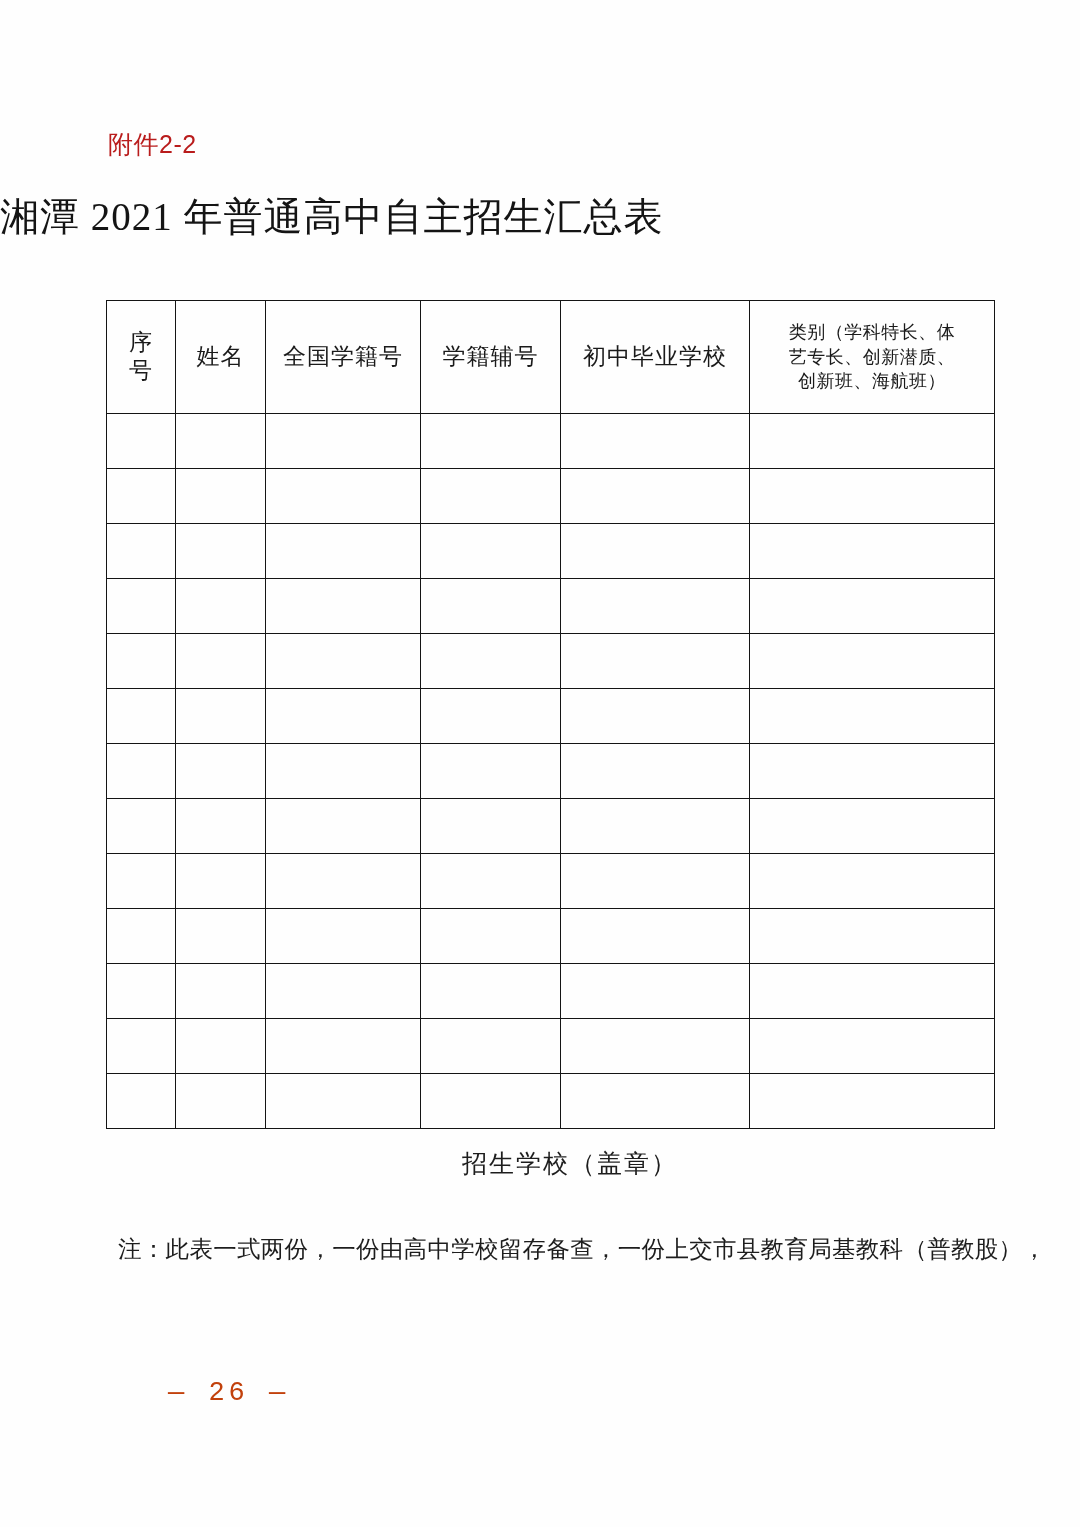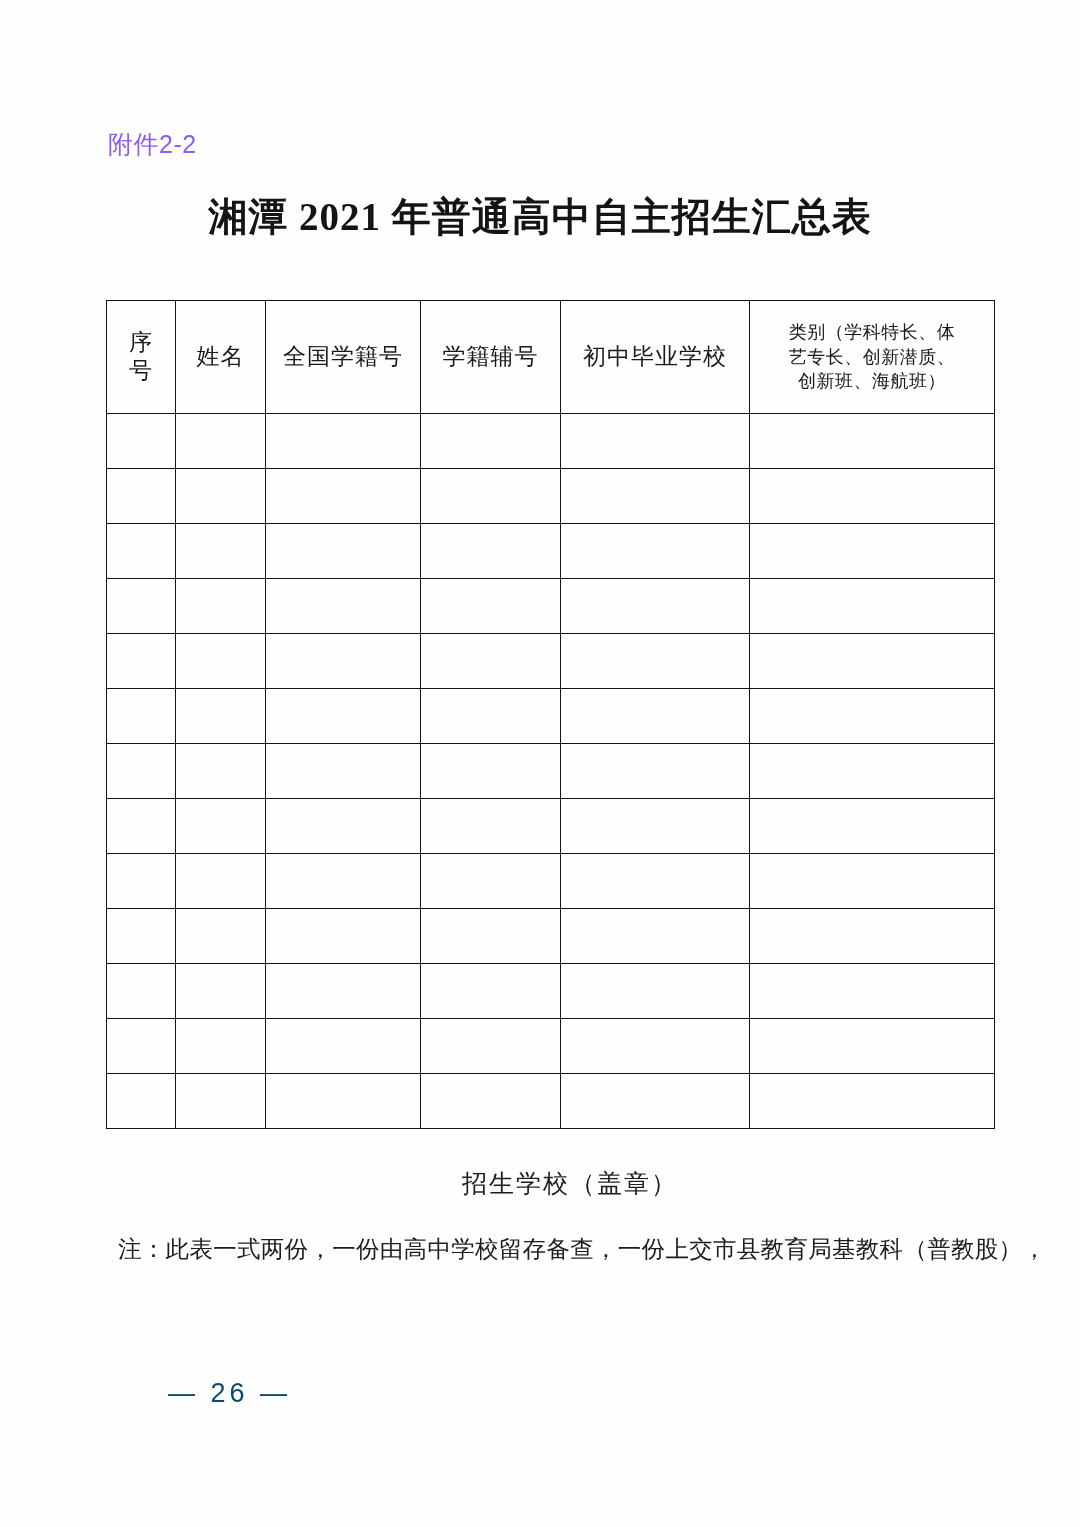--- a/index.html
+++ b/index.html
@@ -23,33 +23,32 @@
   }
 
   
   .attachment-label {
     position: absolute;
     left: 108px;
     top: 128px;
     font-family: "Liberation Sans", "DejaVu Sans", sans-serif;
     font-size: 25px;
     letter-spacing: 0.5px;
-    color: #8b5cf6;
+    color: #b91c1c;
     white-space: nowrap;
   }
 
   
   .doc-title {
     position: absolute;
     left: 0;
     right: 0;
     top: 190px;
-    text-align: center;
     font-family: "Liberation Serif", "DejaVu Serif", serif;
-    font-weight: bold;
+    font-weight: normal;
     font-size: 39px;
     letter-spacing: 1px;
     color: #141414;
     white-space: nowrap;
   }
 
   
   .school-name-line {
     position: absolute;
     left: 140px;
@@ -112,21 +111,20 @@
     position: absolute;
     left: 0;
     right: 0;
     top: 1147px;
     text-align: center;
     padding-left: 60px;
     font-size: 25px;
     letter-spacing: 2px;
     color: #1d1d1d;
     white-space: nowrap;
-    margin-top: 20px;
   }
 
   
   .notes {
     position: absolute;
     left: 118px;
     top: 1192px;
     width: 880px;
     font-size: 23.5px;
     line-height: 1.52;
@@ -135,22 +133,22 @@
   }
   .notes .note-line { display: block; white-space: nowrap; margin-top: 40px; }
 
   
   .page-number {
     position: absolute;
     left: 168px;
     top: 1378px;
     font-size: 27px;
     letter-spacing: 4px;
-    color: #0c4a6e;
-    font-family: Liberation Sans, sans-serif;
+    color: #c2410c;
+    font-family: Liberation Mono, monospace;
     white-space: nowrap;
   }
 </style>
 </head>
 <body>
 
 <div class="page">
 
   <div class="attachment-label">附件2-2</div>
 

